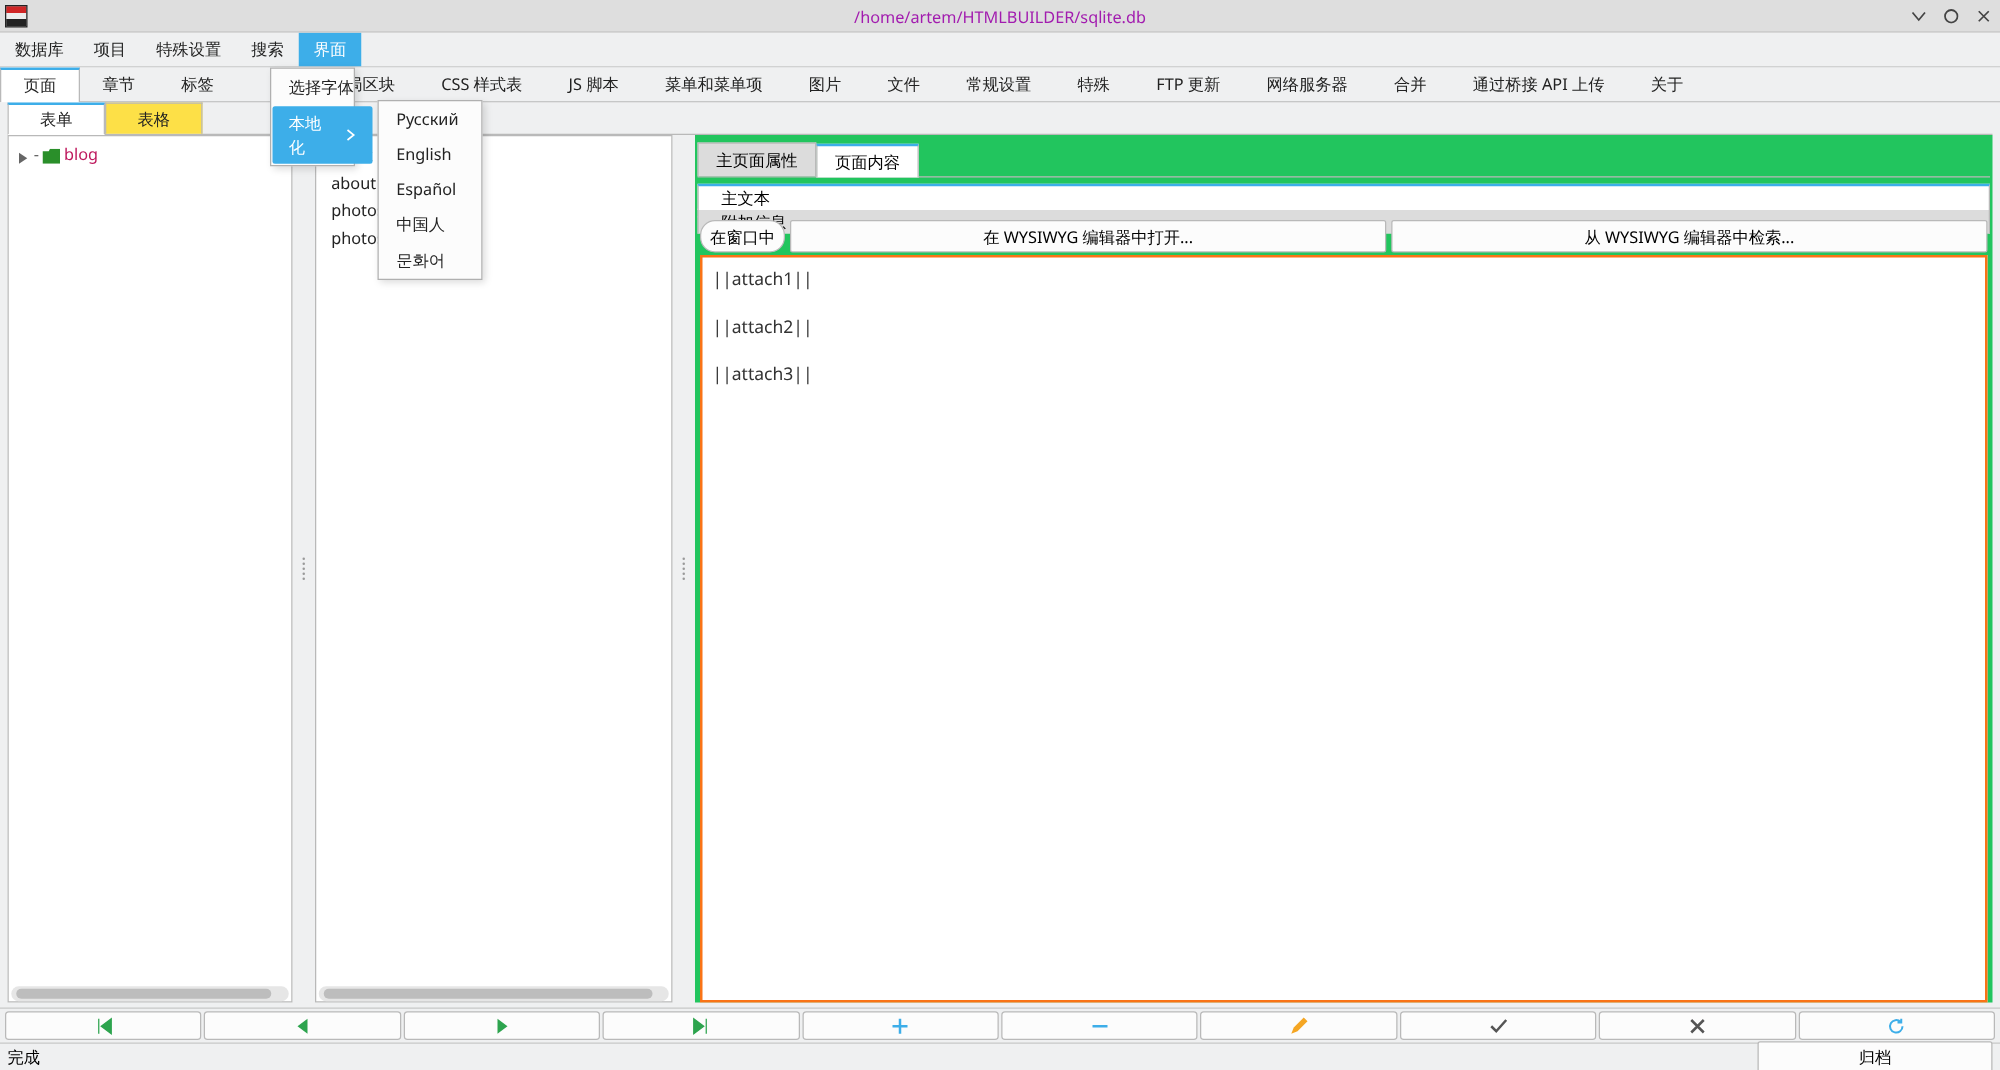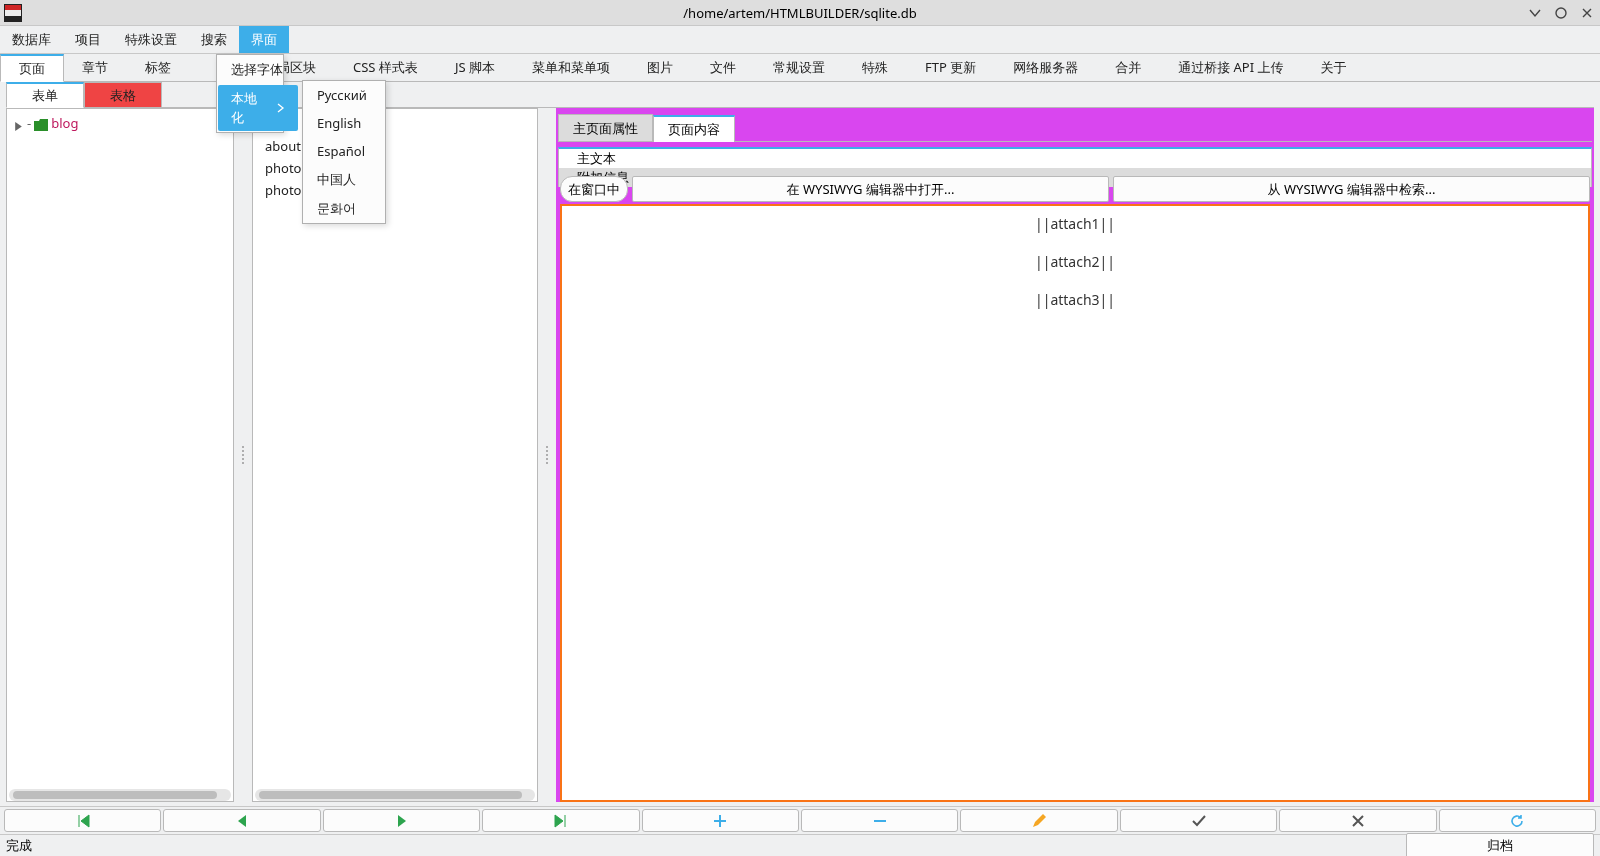--- a/index.html
+++ b/index.html
@@ -1,21 +1,21 @@
 <!DOCTYPE html>
 <html><head>
 <meta charset="utf-8">
 <style>
 * { box-sizing: border-box; margin: 0; padding: 0; font-family: "Noto Sans", "Segoe UI", sans-serif; font-size: 13px; }
 body { width: 1600px; height: 856px; background: #eff0f1; overflow: hidden; display: flex; flex-direction: column; }
 
 
 .titlebar { height: 26px; background: #dedede; display: flex; align-items: center; position: relative; border-bottom: 1px solid #c8c8c8; }
 .titlebar .app-icon { width: 18px; height: 18px; margin-left: 4px; background: linear-gradient(to bottom, #cf2525 0 33%, #ececec 33% 66%, #222 66% 100%); border: 1px solid #222; }
-.titlebar .title { position: absolute; left: 50%; transform: translateX(-50%); color: #000000; }
+.titlebar .title { position: absolute; left: 50%; transform: translateX(-50%); color: #a21caf; }
 .titlebar .win-controls { position: absolute; right: 6px; display: flex; gap: 12px; }
 .titlebar .win-controls span { width: 14px; height: 14px; display: flex; align-items: center; justify-content: center; color: #444; }
 .win-controls svg { width: 12px; height: 12px; stroke: #444; stroke-width: 1.4; fill: none; }
 
 
 .menubar { height: 28px; display: flex; align-items: stretch; border-bottom: 1px solid #c8c8c8; }
 .menubar .menu-item { padding: 0 12px; display: flex; align-items: center; color: #222; }
 .menubar .menu-item.selected { background: #3daee9; color: #fff; }
 
 
@@ -23,28 +23,28 @@
 .tabrow .tab { padding: 0 18px; display: flex; align-items: center; color: #222; border-right: 1px solid transparent;}
 .tabrow .tab.selected { background: #fff; border-top: 2px solid #3daee9; border-left: 1px solid #b9b9b9; border-right: 1px solid #b9b9b9; border-bottom: 1px solid #fff; margin-bottom: -1px; }
 
 
 .inner { flex: 1; display: flex; flex-direction: column; background: #eff0f1; padding: 0 6px 4px 6px; }
 
 
 .subtabrow { height: 26px; display: flex; align-items: stretch; border-bottom: 1px solid #b9b9b9; }
 .subtabrow .subtab { width: 78px; display: flex; align-items: center; justify-content: center; color: #222; }
 .subtabrow .subtab.selected { background: #fff; border-top: 2px solid #3daee9; border-left: 1px solid #b9b9b9; border-right: 1px solid #b9b9b9; border-bottom: 1px solid #fff; margin-bottom: -1px; }
-.subtabrow .subtab.unselected { background: #ef4444; border: 1px solid #b9b9b9; border-bottom: none; }
+.subtabrow .subtab.unselected { background: #fde047; border: 1px solid #b9b9b9; border-bottom: none; }
 
 
 .cols { flex: 1; display: flex; gap: 6px; min-height: 0; }
 .col { background: #fff; border: 1px solid #b9b9b9; position: relative; display: flex; flex-direction: column; }
 .col-left { width: 228px; }
 .col-mid { width: 286px; }
-.col-right { flex: 1; background: #d946ef; border: none; padding: 6px 2px 0 2px; text-align: center; }
+.col-right { flex: 1; background: #22c55e; border: none; padding: 6px 2px 0 2px; }
 
 
 .tree { padding: 4px 6px; }
 .tree-row { display: flex; align-items: center; gap: 3px; height: 20px; }
 .tree-row .expander { width: 11px; height: 11px; }
 .tree-row .expander svg { width: 11px; height: 11px; fill: #666; }
 .tree-row .folder-icon { width: 14px; height: 12px; display: inline-block; }
 .tree-row .folder-icon svg { width: 14px; height: 12px; }
 .tree-row .label { color: #be185d; }
 

